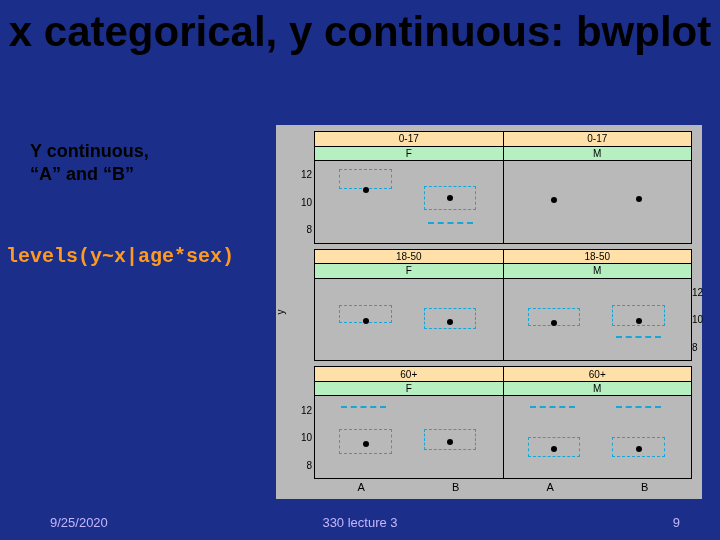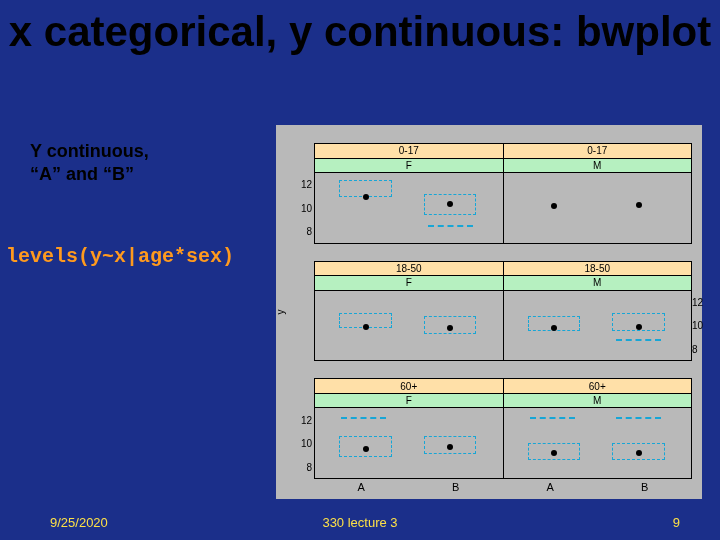--- a/index.html
+++ b/index.html
@@ -39,21 +39,21 @@
     color: #ff9a1e;
   }
   .footer {
     position: absolute;
     left: 0; right: 0; bottom: 10px;
     display: flex;
     justify-content: space-between;
     padding: 0 40px 0 50px;
     font-family: Arial, sans-serif;
     font-size: 13px;
-    color: #fde047;
+    color: #c4b5fd;
     gap: 29px;
   }
   .footer .center { position: absolute; left: 0; right: 0; text-align: center; }
   .footer .left { position: relative; z-index: 2; }
   .footer .right { position: relative; z-index: 2; }
 
   
   .plot {
     position: absolute;
     left: 276px;
@@ -74,21 +74,21 @@
   .rows {
     position: absolute;
     left: 38px;
     right: 10px;
     top: 6px;
     bottom: 20px;
     display: flex;
     flex-direction: column;
     gap: 5px;
   }
-  .row { flex: 1; display: flex; flex-direction: column; margin-top: 12px; }
+  .row { flex: 1; display: flex; flex-direction: column; }
   .strips { display: flex; height: 30px; }
   .strip {
     flex: 1;
     display: flex;
     flex-direction: column;
     border: 1px solid #000;
   }
   .strip + .strip { border-left: none; }
   .strip .s1 {
     flex: 1;

